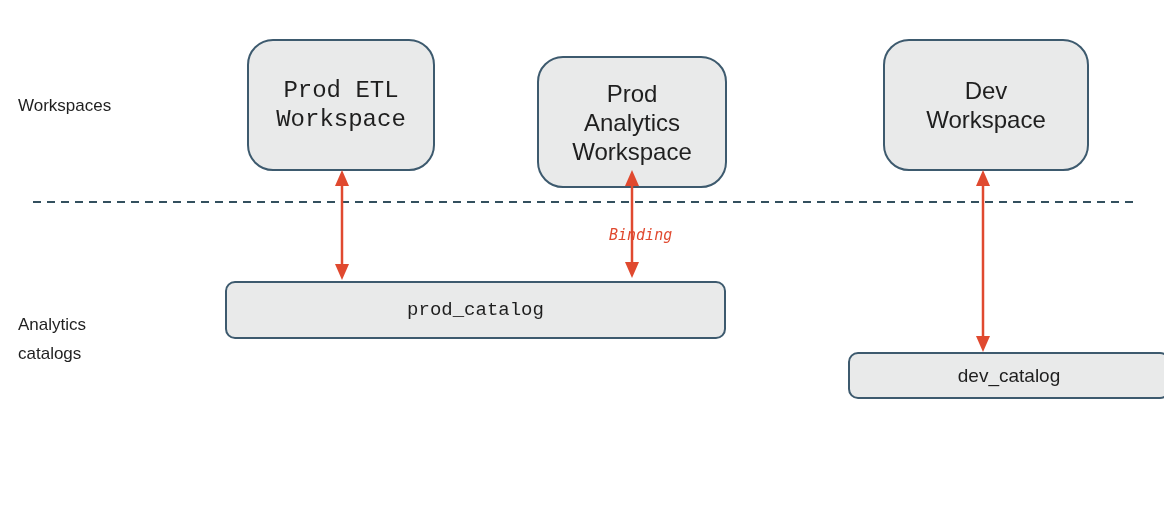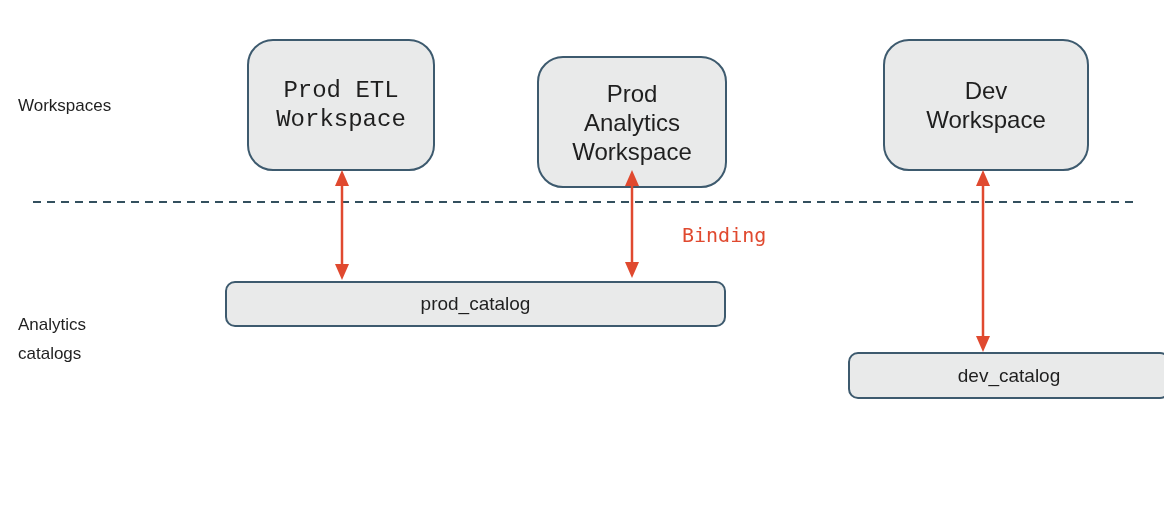--- a/index.html
+++ b/index.html
@@ -63,39 +63,40 @@
 
   .arrow { position: absolute; overflow: visible; }
   #arrow-prod-etl       { left: 331px; top: 169px; }
   #arrow-prod-analytics { left: 621px; top: 169px; }
   #arrow-dev            { left: 972px; top: 169px; }
   .arrow-line { stroke: var(--arrow-color); stroke-width: 2.5; }
   .arrow-head { fill: var(--arrow-color); }
 
   .binding-label {
     position: absolute;
-    left: 682px; top: 221px;
+    left: 609px; top: 221px;
     font-family: "DejaVu Sans Mono", monospace;
-    font-size: 20px;
+    font-size: 15px;
     line-height: 28px;
     color: var(--arrow-color);
+    font-style: italic;
   }
 
   .cat-box {
     position: absolute;
     background: var(--box-fill);
     border: 2px solid var(--box-border);
     border-radius: 10px;
     display: flex;
     align-items: center;
     justify-content: center;
     text-align: center;
     font-size: 19px;
   }
-  #cat-prod { left: 225px; top: 281px; width: 501px; height: 46px; }
+  #cat-prod { left: 225px; top: 281px; width: 501px; height: 58px; font-family: Liberation Mono, monospace; }
   #cat-dev  { left: 848px; top: 352px; width: 322px; height: 47px; }
 </style>
 </head>
 <body>
 
 <div class="canvas">
 
   <div class="row-label" id="lbl-workspaces">Workspaces</div>
 
   <div class="ws-box" id="ws-prod-etl">

